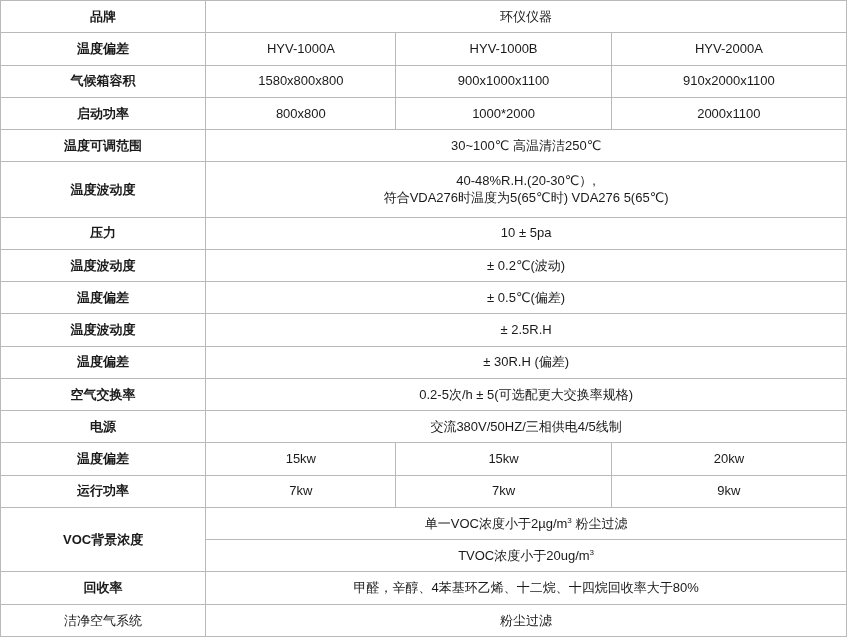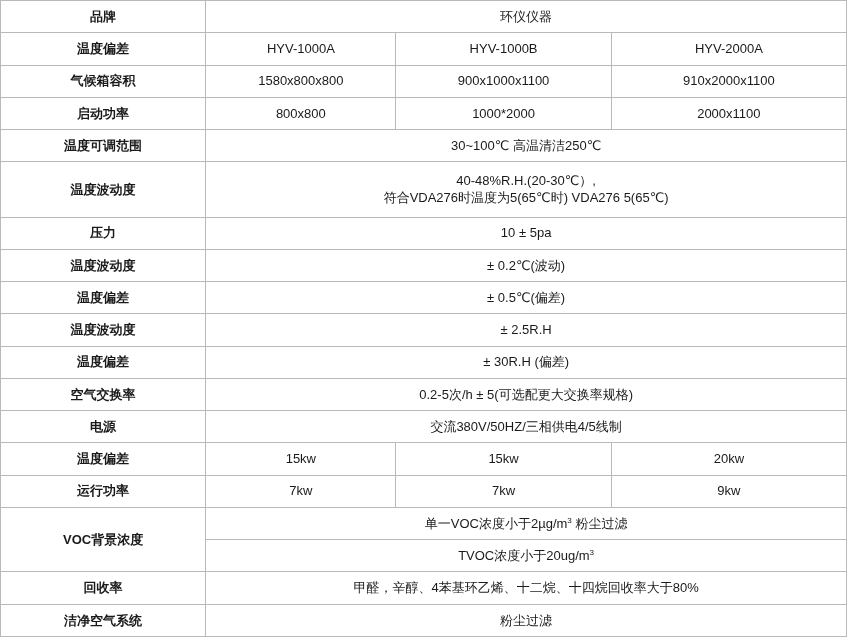--- a/index.html
+++ b/index.html
@@ -29,21 +29,21 @@
     padding: 3px 5px;
     background: #ffffff;
   }
   td.label {
     background: #eeeeee;
     font-weight: bold;
     font-size: 16.5px;
   }
   td.label-sm {
     background: #eeeeee;
-    font-weight: bold;
+    font-weight: normal;
     font-size: 15.5px;
   }
   .col-label { width: 205px; }
   .col-a { width: 190px; }
   .col-b { width: 215px; }
   .col-c { width: 235px; }
   sup {
     font-size: 0.62em;
     vertical-align: super;
     line-height: 0;

